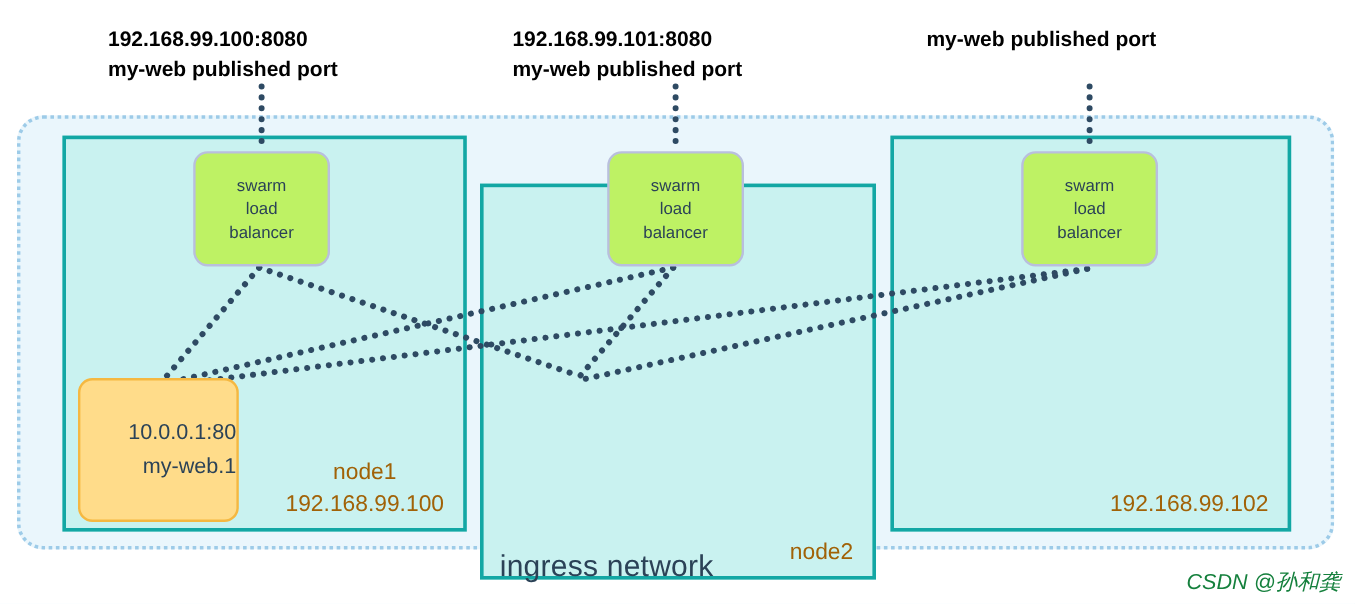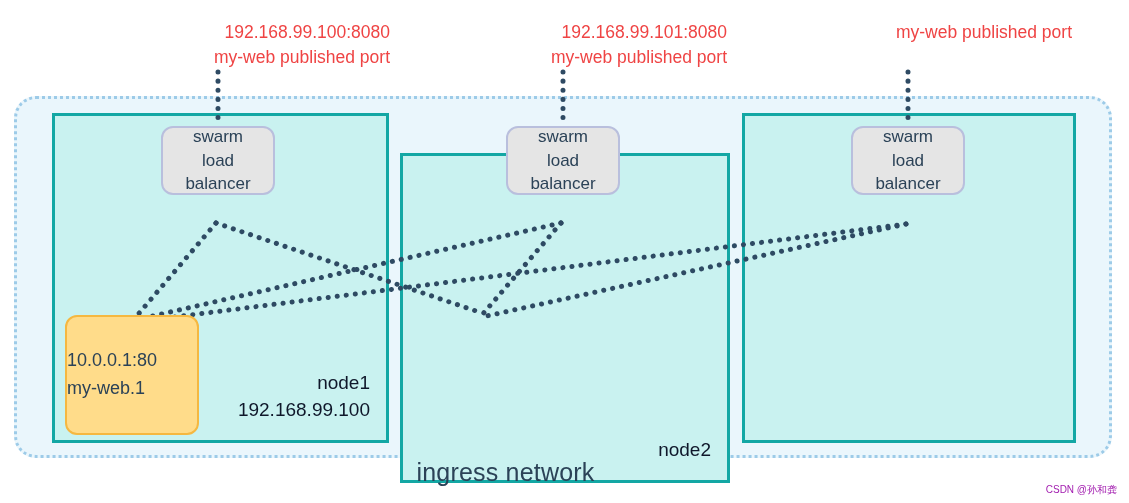--- a/index.html
+++ b/index.html
@@ -25,25 +25,26 @@
     left: 0;
     top: 0;
     width: 1129px;
     height: 503px;
     pointer-events: none;
   }
 
   
   .port-caption {
     position: absolute;
-    text-align: right;
-    color: #ef4444;
+    text-align: left;
+    color: #000000;
     font-size: 17.5px;
     line-height: 1.45;
     white-space: nowrap;
+    font-weight: bold;
   }
   .port-caption .l1 { display: block; }
   .port-caption .l2 { display: block; }
 
   
   .ingress-frame {
     position: absolute;
     left: 14px;
     top: 96px;
     width: 1098px;
@@ -73,83 +74,84 @@
     top: 113px;
     height: 330px;
   }
   #node-1 { left: 52px;  width: 337px; }
   #node-2 { left: 400px; width: 330px; margin-top: 40px; }
   #node-3 { left: 742px; width: 334px; }
 
   .node-label {
     position: absolute;
     right: 16px;
-    bottom: 16px;
-    text-align: right;
-    color: #0f172a;
+    bottom: 5px;
+    text-align: center;
+    color: #a16207;
     font-size: 19px;
     line-height: 1.45;
     white-space: nowrap;
   }
   .node-label .name { display: block; }
   .node-label .ip   { display: block; }
 
   
   .lb-box {
     position: absolute;
     box-sizing: border-box;
-    background: #e5e5e5;
+    background: #bef264;
     border: 2px solid #b9bfdd;
     border-radius: 12px;
     width: 114px;
-    height: 69px;
+    height: 96px;
     top: 126px;
     display: flex;
     flex-direction: column;
     align-items: center;
     justify-content: center;
     color: #2b4257;
-    font-size: 17px;
+    font-size: 14px;
     line-height: 1.38;
   }
   #lb-1 { left: 161px; }
   #lb-2 { left: 506px; }
   #lb-3 { left: 851px; }
   .lb-box span { display: block; text-align: center; }
 
   
   .task-box {
     position: absolute;
     box-sizing: border-box;
     background: #ffdc8a;
     border: 2px solid #f5b841;
     border-radius: 12px;
     width: 134px;
     height: 120px;
     top: 315px;
     display: flex;
     flex-direction: column;
-    align-items: flex-start;
+    align-items: flex-end;
     justify-content: center;
     color: #2b4257;
     font-size: 18px;
     line-height: 1.55;
   }
   #task-1 { left: 65px; }
   #task-2 { left: 413px; }
   .task-box span { display: block; text-align: center; }
 
   
   .watermark {
     position: absolute;
     right: 12px;
     bottom: 6px;
-    color: #a21caf;
-    font-size: 10px;
+    color: #15803d;
+    font-size: 18px;
     white-space: nowrap;
+    font-style: italic;
   }
 </style>
 </head>
 <body>
 
 <div id="canvas">
 
   <div class="port-caption" style="left:90px; top:20px; width:300px;">
     <span class="l1">192.168.99.100:8080</span>
     <span class="l2">my-web published port</span>
@@ -174,20 +176,21 @@
   </div>
 
   <div class="node-box" id="node-2">
     <div class="node-label">
       <span class="name">node2</span>
     </div>
   </div>
 
   <div class="node-box" id="node-3">
     <div class="node-label">
+      <span class="ip">192.168.99.102</span>
     </div>
   </div>
 
   <svg class="svg-layer" viewBox="0 0 1129 503" xmlns="http://www.w3.org/2000/svg">
     <g stroke="#2e4a63" stroke-width="5" stroke-linecap="round" stroke-dasharray="0.1 9" fill="none">
 
       <line x1="218" y1="72" x2="218" y2="124"></line>
       <line x1="563" y1="72" x2="563" y2="124"></line>
       <line x1="908" y1="72" x2="908" y2="124"></line>
 

